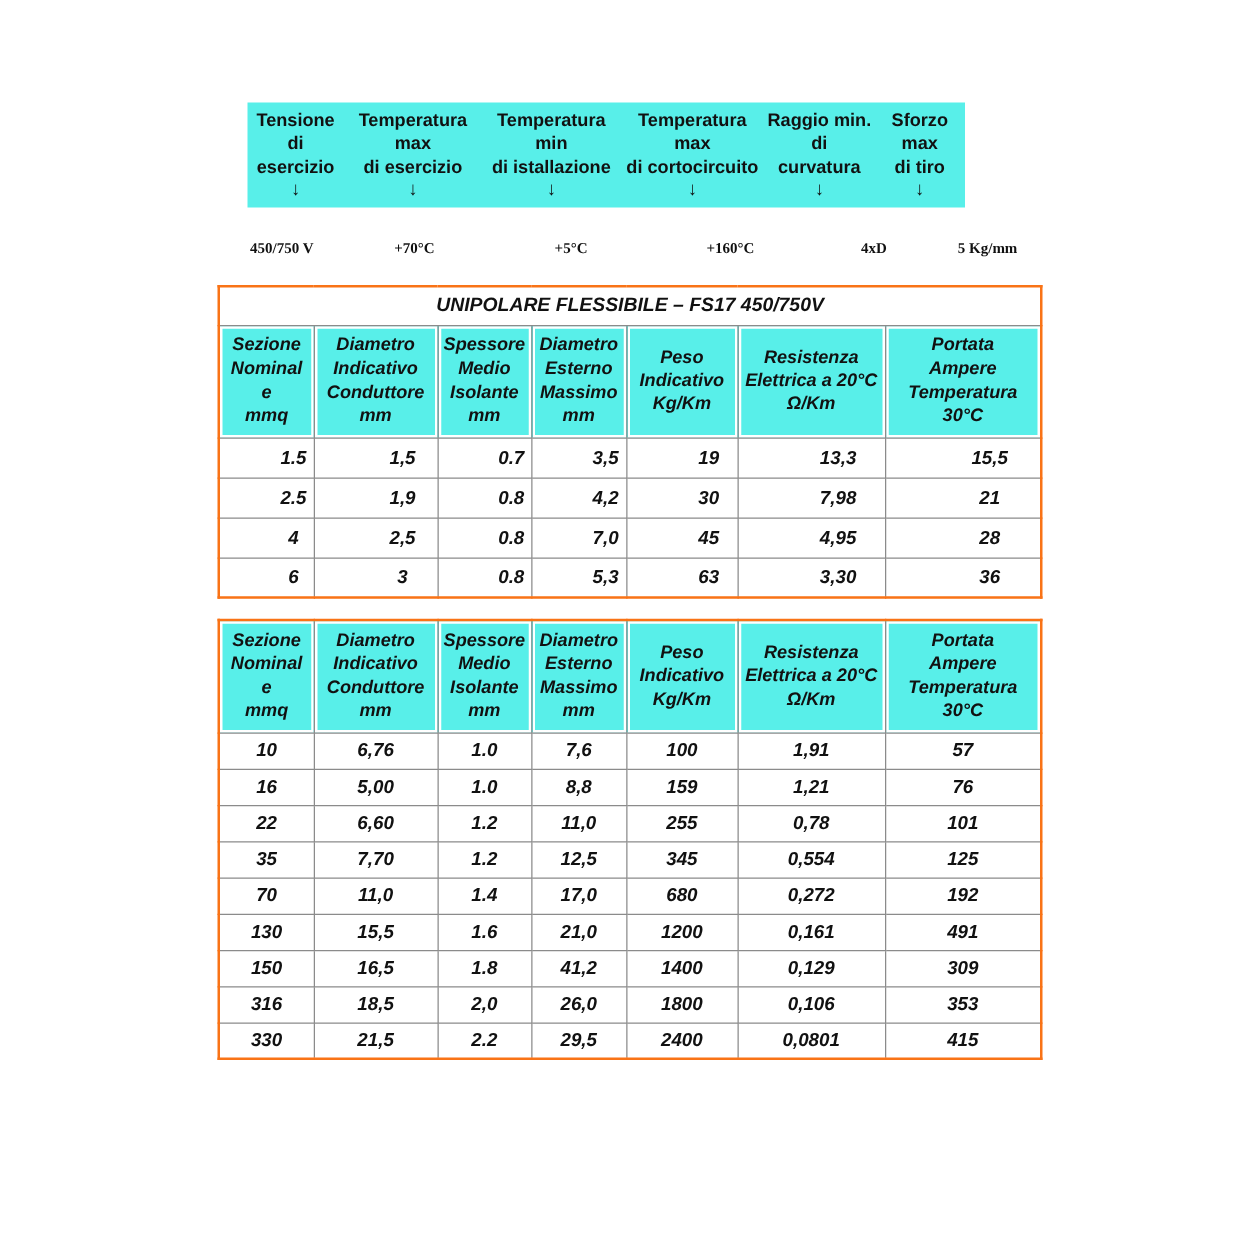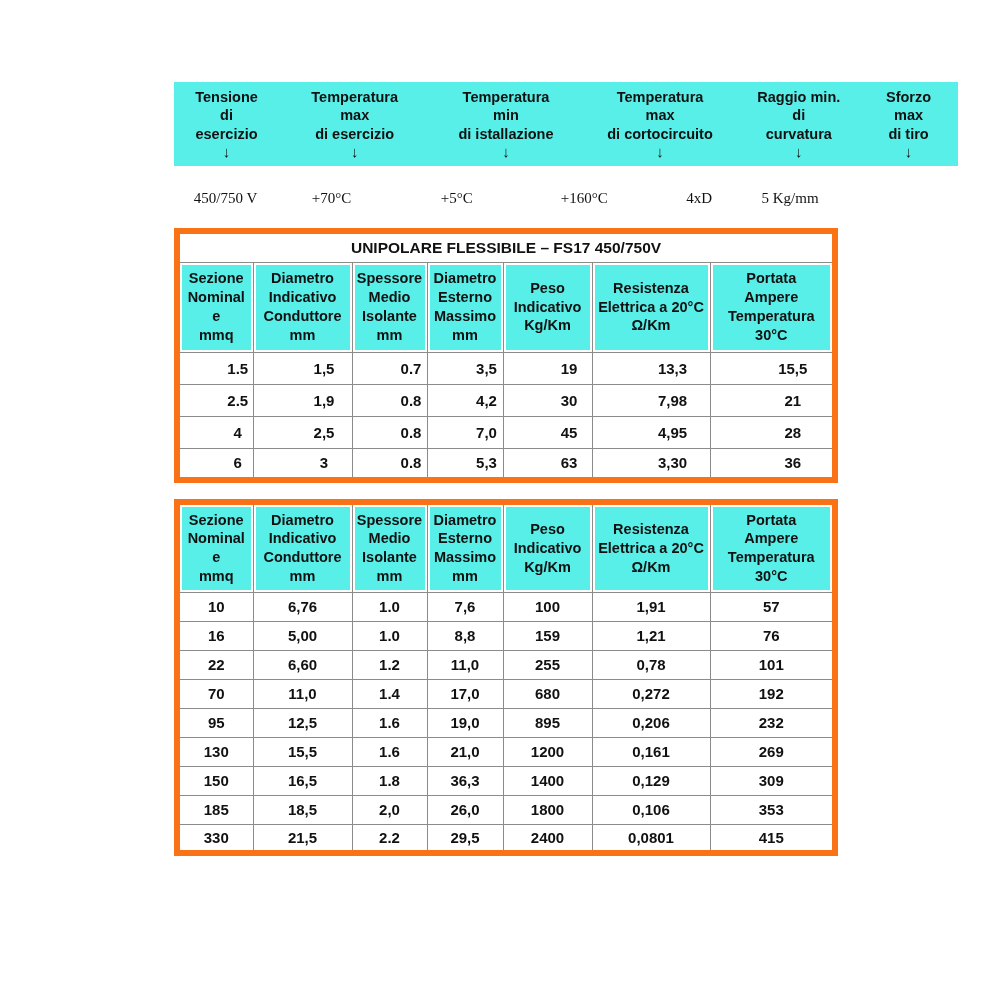--- a/index.html
+++ b/index.html
@@ -8,22 +8,22 @@
     width: 1000px; height: 1000px;
     background: #ffffff;
     font-family: "Liberation Sans", sans-serif;
     color: #111111;
   }
   .page { position: relative; width: 1000px; height: 1000px; overflow: hidden; }
   .content { position: absolute; left: 174px; top: 82px; width: 660px; }
 
   
   .spec-band {
-    margin-left: 0;
-    width: 784px; height: 84px;
+    margin-left: 24px;
+    width: 574px; height: 84px;
     background: #58EFE9;
     display: grid;
     grid-template-columns: 13.4% 19.3% 19.3% 20% 15.4% 12.6%;
     align-items: center;
   }
   .spec-cell { text-align: center; }
   .spec-label {
     display: block;
     font-weight: bold; font-size: 14.5px; line-height: 1.28;
     white-space: pre-line;
@@ -33,29 +33,30 @@
   .spec-values {
     margin-left: 8px; margin-top: 16px;
     width: 649px; height: 32px;
     display: grid;
     grid-template-columns: 13.4% 19.3% 19.3% 20% 15.4% 12.6%;
     align-items: center;
   }
   .spec-value {
     text-align: center;
     font-family: "Liberation Serif", serif;
-    font-weight: normal; font-size: 15px;
+    font-weight: bold; font-size: 12px;
   }
 
   
   table.spec-table {
     border-collapse: collapse;
     table-layout: fixed;
     width: 658px;
-    border: 6px solid #f97316;
+    border: 2px solid #f97316;
+    font-style: italic;
   }
   table.spec-table td, table.spec-table th {
     border: 1px solid #8b8b8b;
     text-align: center;
     vertical-align: middle;
     padding: 0 2px;
   }
   .table-title-cell {
     height: 31px;
     font-weight: bold; font-size: 15.5px;
@@ -272,57 +273,57 @@
           <tr>
             <td>22</td>
             <td>6,60</td>
             <td>1.2</td>
             <td>11,0</td>
             <td>255</td>
             <td>0,78</td>
             <td>101</td>
           </tr>
           <tr>
+            <td>35</td>
+            <td>7,70</td>
+            <td>1.2</td>
+            <td>12,5</td>
+            <td>345</td>
+            <td>0,554</td>
+            <td>125</td>
+          </tr>
+          <tr>
             <td>70</td>
             <td>11,0</td>
             <td>1.4</td>
             <td>17,0</td>
             <td>680</td>
             <td>0,272</td>
             <td>192</td>
           </tr>
           <tr>
-            <td>95</td>
-            <td>12,5</td>
-            <td>1.6</td>
-            <td>19,0</td>
-            <td>895</td>
-            <td>0,206</td>
-            <td>232</td>
-          </tr>
-          <tr>
             <td>130</td>
             <td>15,5</td>
             <td>1.6</td>
             <td>21,0</td>
             <td>1200</td>
             <td>0,161</td>
-            <td>269</td>
+            <td>491</td>
           </tr>
           <tr>
             <td>150</td>
             <td>16,5</td>
             <td>1.8</td>
-            <td>36,3</td>
+            <td>41,2</td>
             <td>1400</td>
             <td>0,129</td>
             <td>309</td>
           </tr>
           <tr>
-            <td>185</td>
+            <td>316</td>
             <td>18,5</td>
             <td>2,0</td>
             <td>26,0</td>
             <td>1800</td>
             <td>0,106</td>
             <td>353</td>
           </tr>
           <tr>
             <td>330</td>
             <td>21,5</td>

